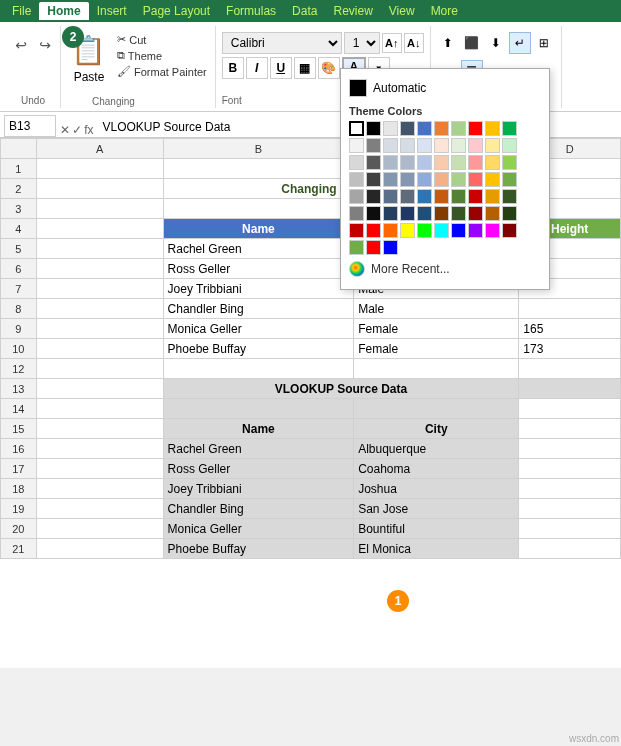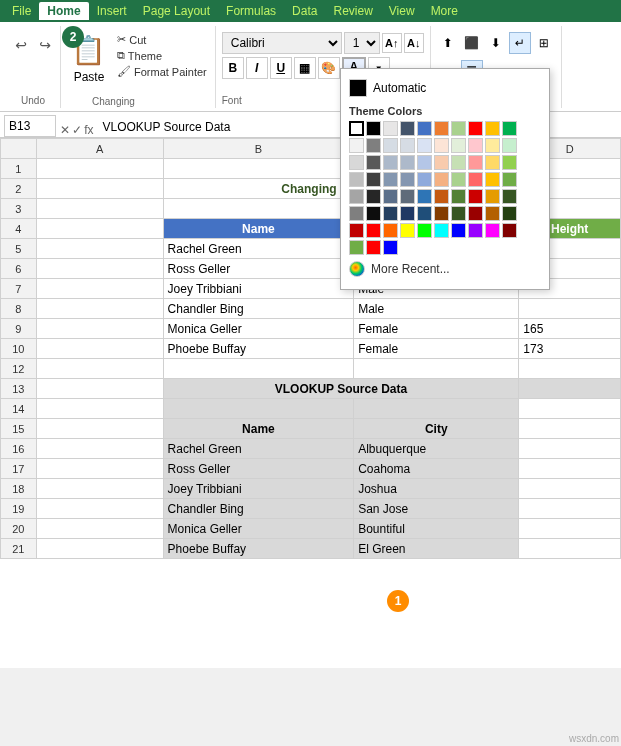--- a/index.html
+++ b/index.html
@@ -352,21 +352,21 @@
           <td></td>
           <td class="vlookup-data">Monica Geller</td>
           <td class="vlookup-data">Bountiful</td>
           <td></td>
         </tr>
 
         <tr>
           <td class="row-num">21</td>
           <td></td>
           <td class="vlookup-data">Phoebe Buffay</td>
-          <td class="vlookup-data">El Green</td>
+          <td class="vlookup-data">El Monica</td>
           <td></td>
         </tr>
       </tbody>
     </table>
   </div>
 
   <div class="color-picker-popup">
     <div class="automatic-row">
       <div class="auto-swatch"></div>
       <span>Automatic</span>

